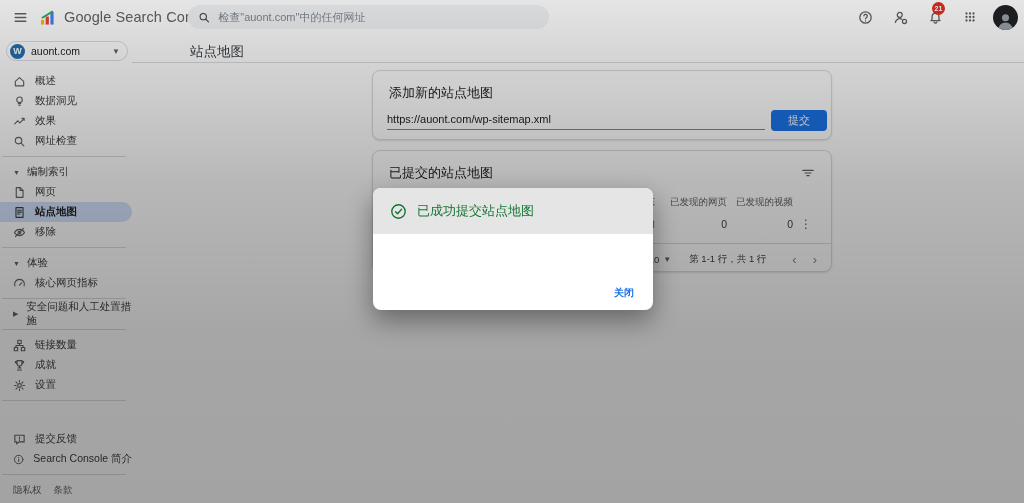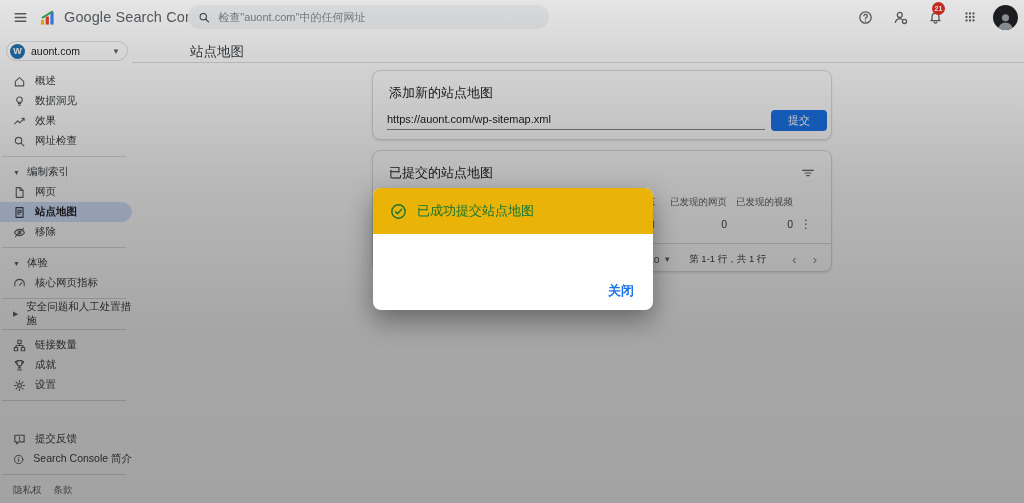--- a/index.html
+++ b/index.html
@@ -73,24 +73,24 @@
   .rpp-val { margin-left:10px; display:flex; align-items:center; gap:4px; cursor:pointer; }
   .range { margin-left:18px; }
   .chev { margin-left:26px; color:#80868b; font-size:13px; line-height:1; cursor:pointer; }
   .chev.r { margin-left:16px; }
 
   
   .scrim { position:absolute; inset:0;
     background:linear-gradient(180deg, rgba(0,0,0,.10) 0px, rgba(0,0,0,.17) 60px, rgba(0,0,0,.28) 180px, rgba(0,0,0,.35) 330px, rgba(0,0,0,.36) 503px); }
   .dialog { position:absolute; left:373px; top:188px; width:280px; height:122px; background:#fff; border-radius:8px;
     box-shadow:0 10px 26px rgba(0,0,0,.4); overflow:hidden; }
-  .dlg-head { height:46px; background:#eab308; display:flex; align-items:center; gap:10px; padding:0 17px; }
+  .dlg-head { height:46px; background:#e5e5e5; display:flex; align-items:center; gap:10px; padding:0 17px; }
   .dlg-title { font-size:13px; color:#137333; }
   .dlg-body { padding:11px 18px 0 18px; font-size:9.5px; line-height:1.5; color:#3c4043; }
-  .dlg-close { position:absolute; right:19px; bottom:10px; font-size:13px; color:#1a73e8; font-weight:bold; cursor:pointer; background:none; border:none; font-family:inherit; }
+  .dlg-close { position:absolute; right:19px; bottom:10px; font-size:10px; color:#1a73e8; font-weight:bold; cursor:pointer; background:none; border:none; font-family:inherit; }
 
   svg.ic { stroke:#5f6368; fill:none; stroke-width:1.2; stroke-linecap:round; stroke-linejoin:round; display:block; }
   svg.dark { stroke:#3c4043; }
 </style>
 </head>
 <body>
 
 <div class="page">
 
   <header class="topbar">

